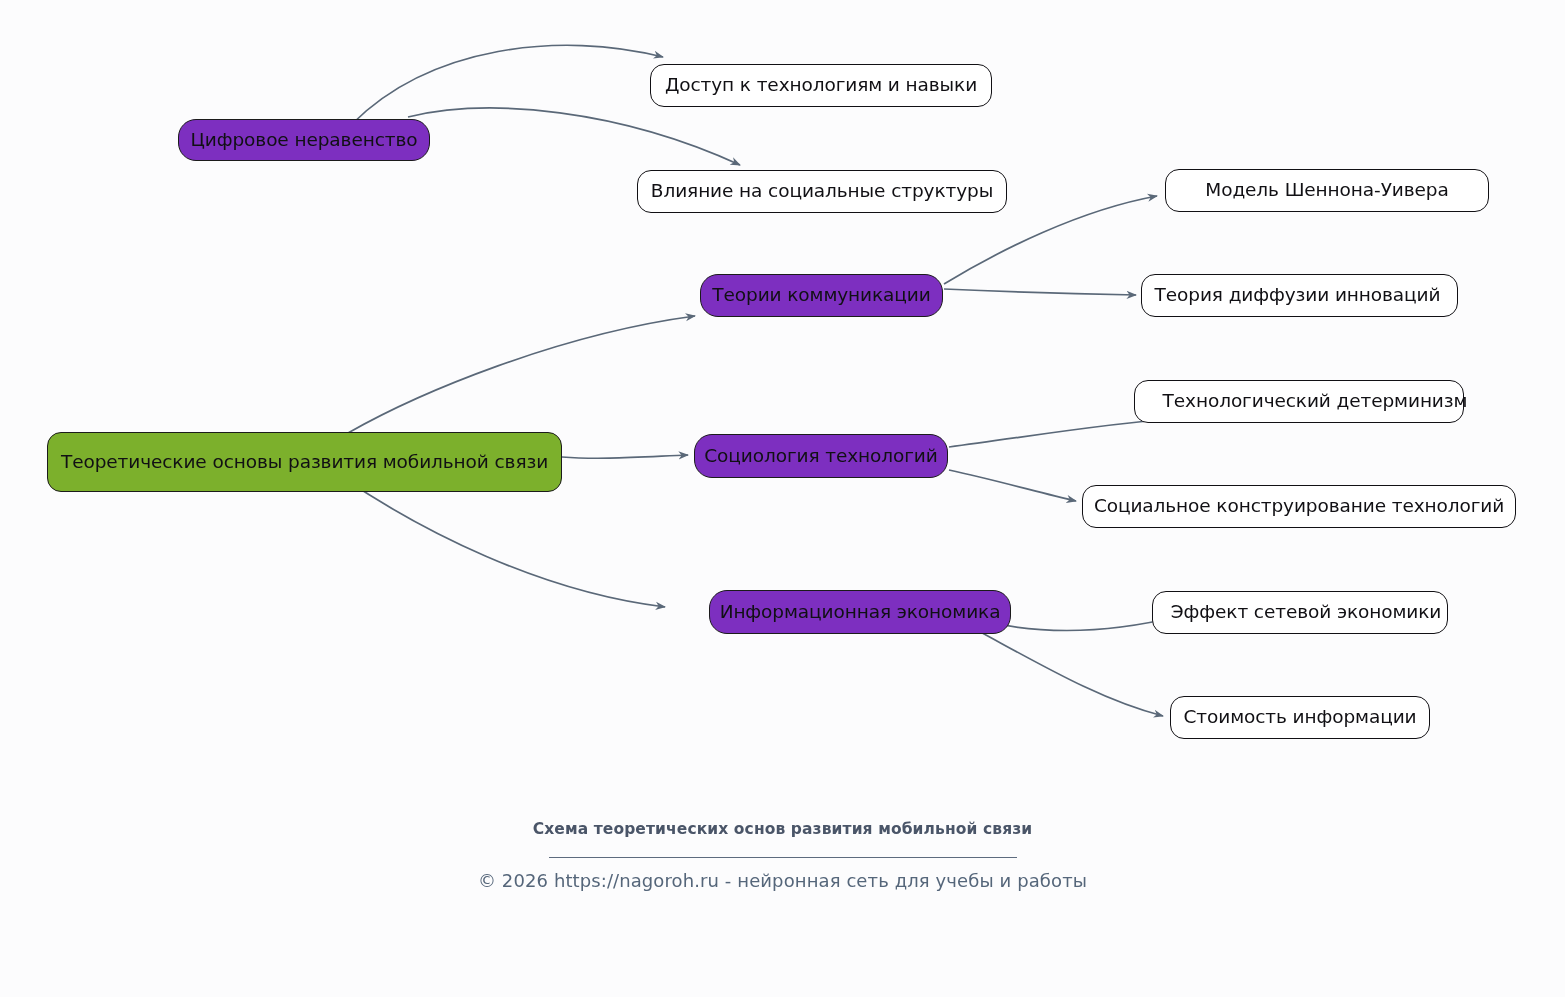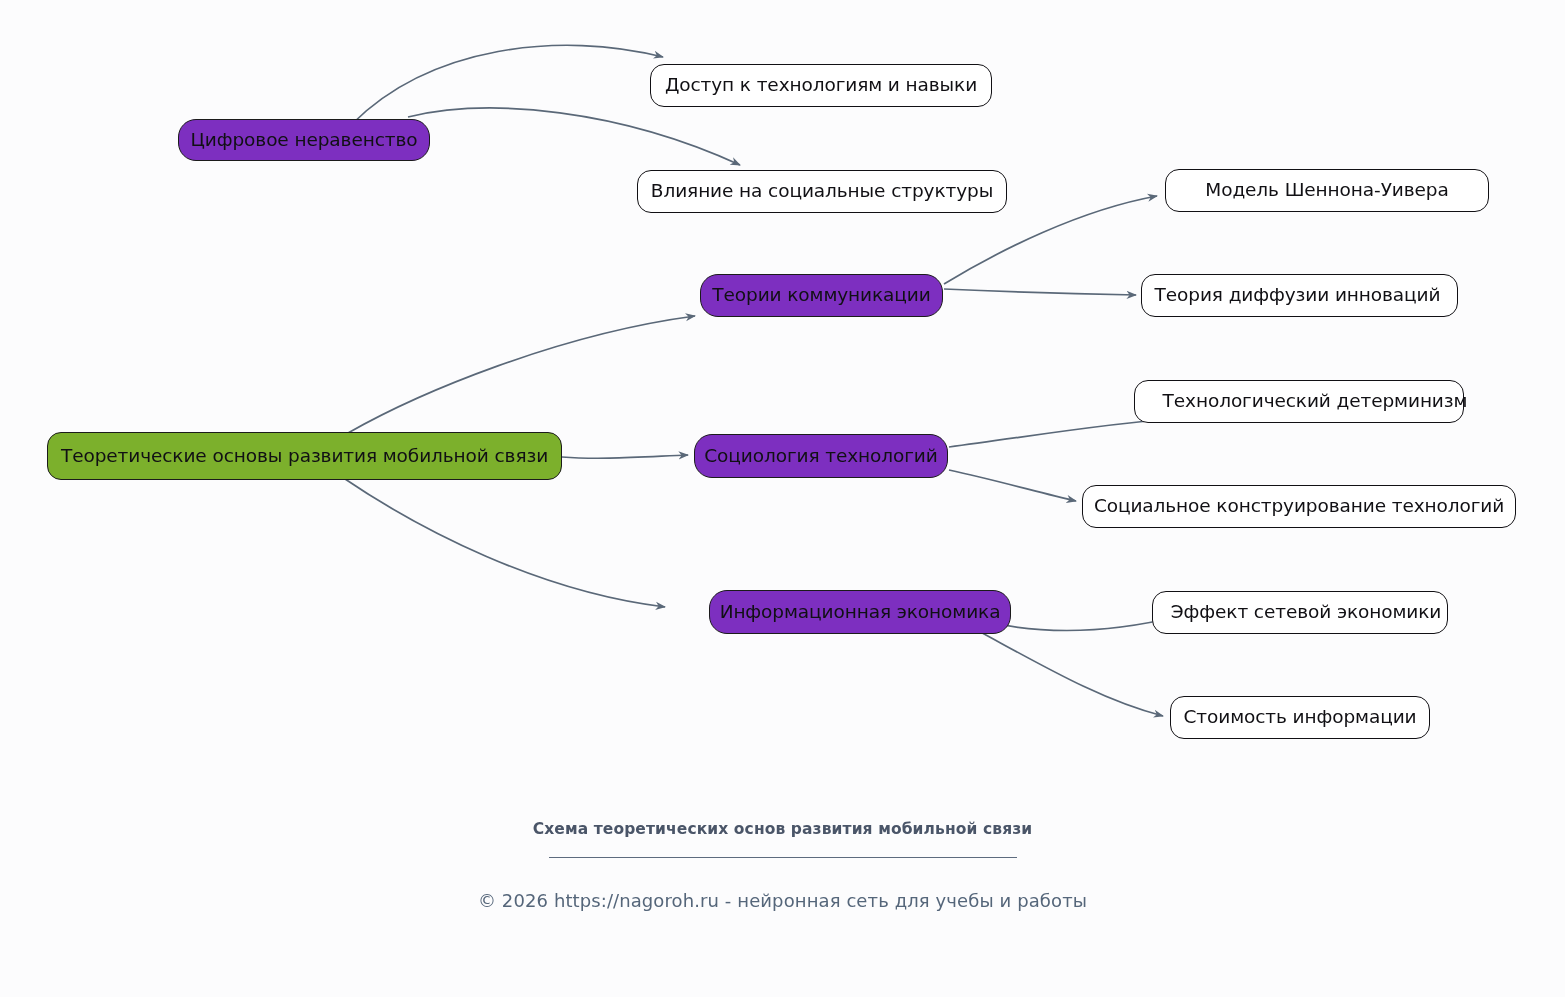--- a/index.html
+++ b/index.html
@@ -87,21 +87,21 @@
   }
 
   #footer-divider {
     width: 468px;
     height: 0;
     margin: 17px auto 0 auto;
     border-top: 1.4px solid #5d6b7e;
   }
 
   #footer-credit {
-    margin-top: 32px;
+    margin-top: 12px;
     font-size: 18px;
     color: #55667a;
     letter-spacing: 0.1px;
   }
 </style>
 </head>
 <body>
 
 <div id="canvas">
 
@@ -129,21 +129,21 @@
   <div id="node-group">
       <div class="node branch" style="left: 178px; top: 119px; width: 252px; height: 42px;">
         <span>Цифровое неравенство</span>
       </div>
       <div class="node leaf" style="left: 650px; top: 64px; width: 342px; height: 43px;">
         <span>Доступ к технологиям и навыки</span>
       </div>
       <div class="node leaf" style="left: 637px; top: 170px; width: 370px; height: 43px;">
         <span>Влияние на социальные структуры</span>
       </div>
-      <div class="node root" style="left: 47px; top: 432px; width: 515px; height: 48px;">
+      <div class="node root" style="left: 47px; top: 432px; width: 515px; height: 60px;">
         <span>Теоретические основы развития мобильной связи</span>
       </div>
       <div class="node branch" style="left: 700px; top: 274px; width: 243px; height: 43px;">
         <span>Теории коммуникации</span>
       </div>
       <div class="node leaf" style="left: 1165px; top: 169px; width: 324px; height: 43px;">
         <span>Модель Шеннона-Уивера</span>
       </div>
       <div class="node leaf" style="left: 1141px; top: 274px; width: 317px; height: 43px; padding-left: 12px;">
         <span>Теория диффузии инноваций</span>

